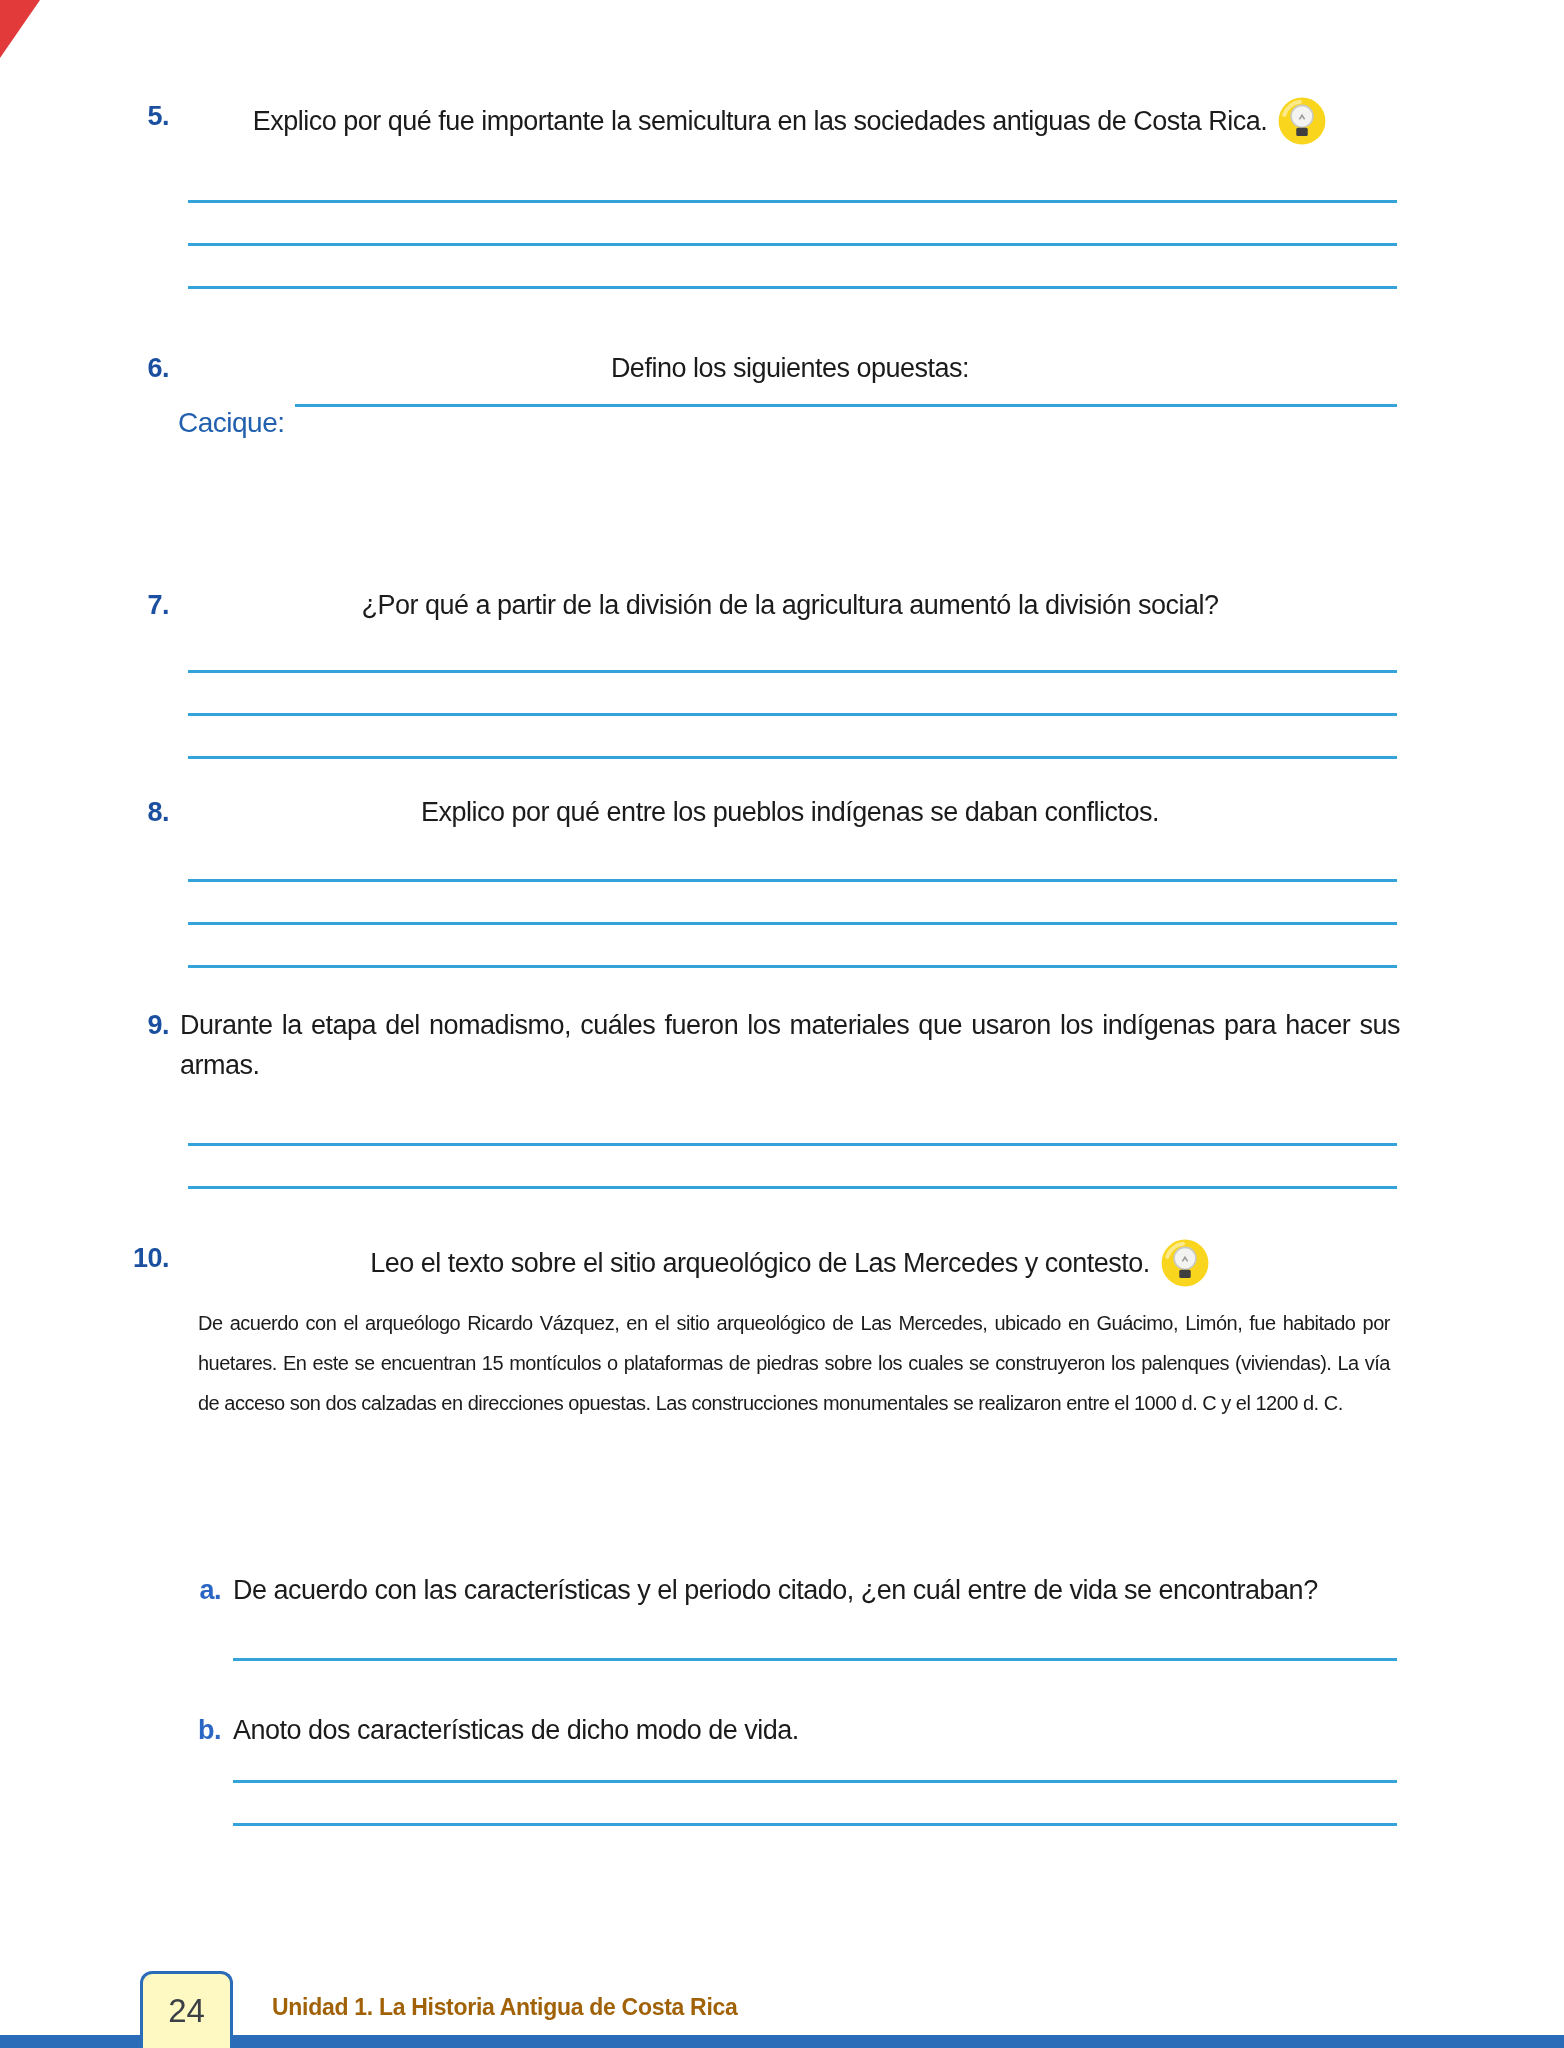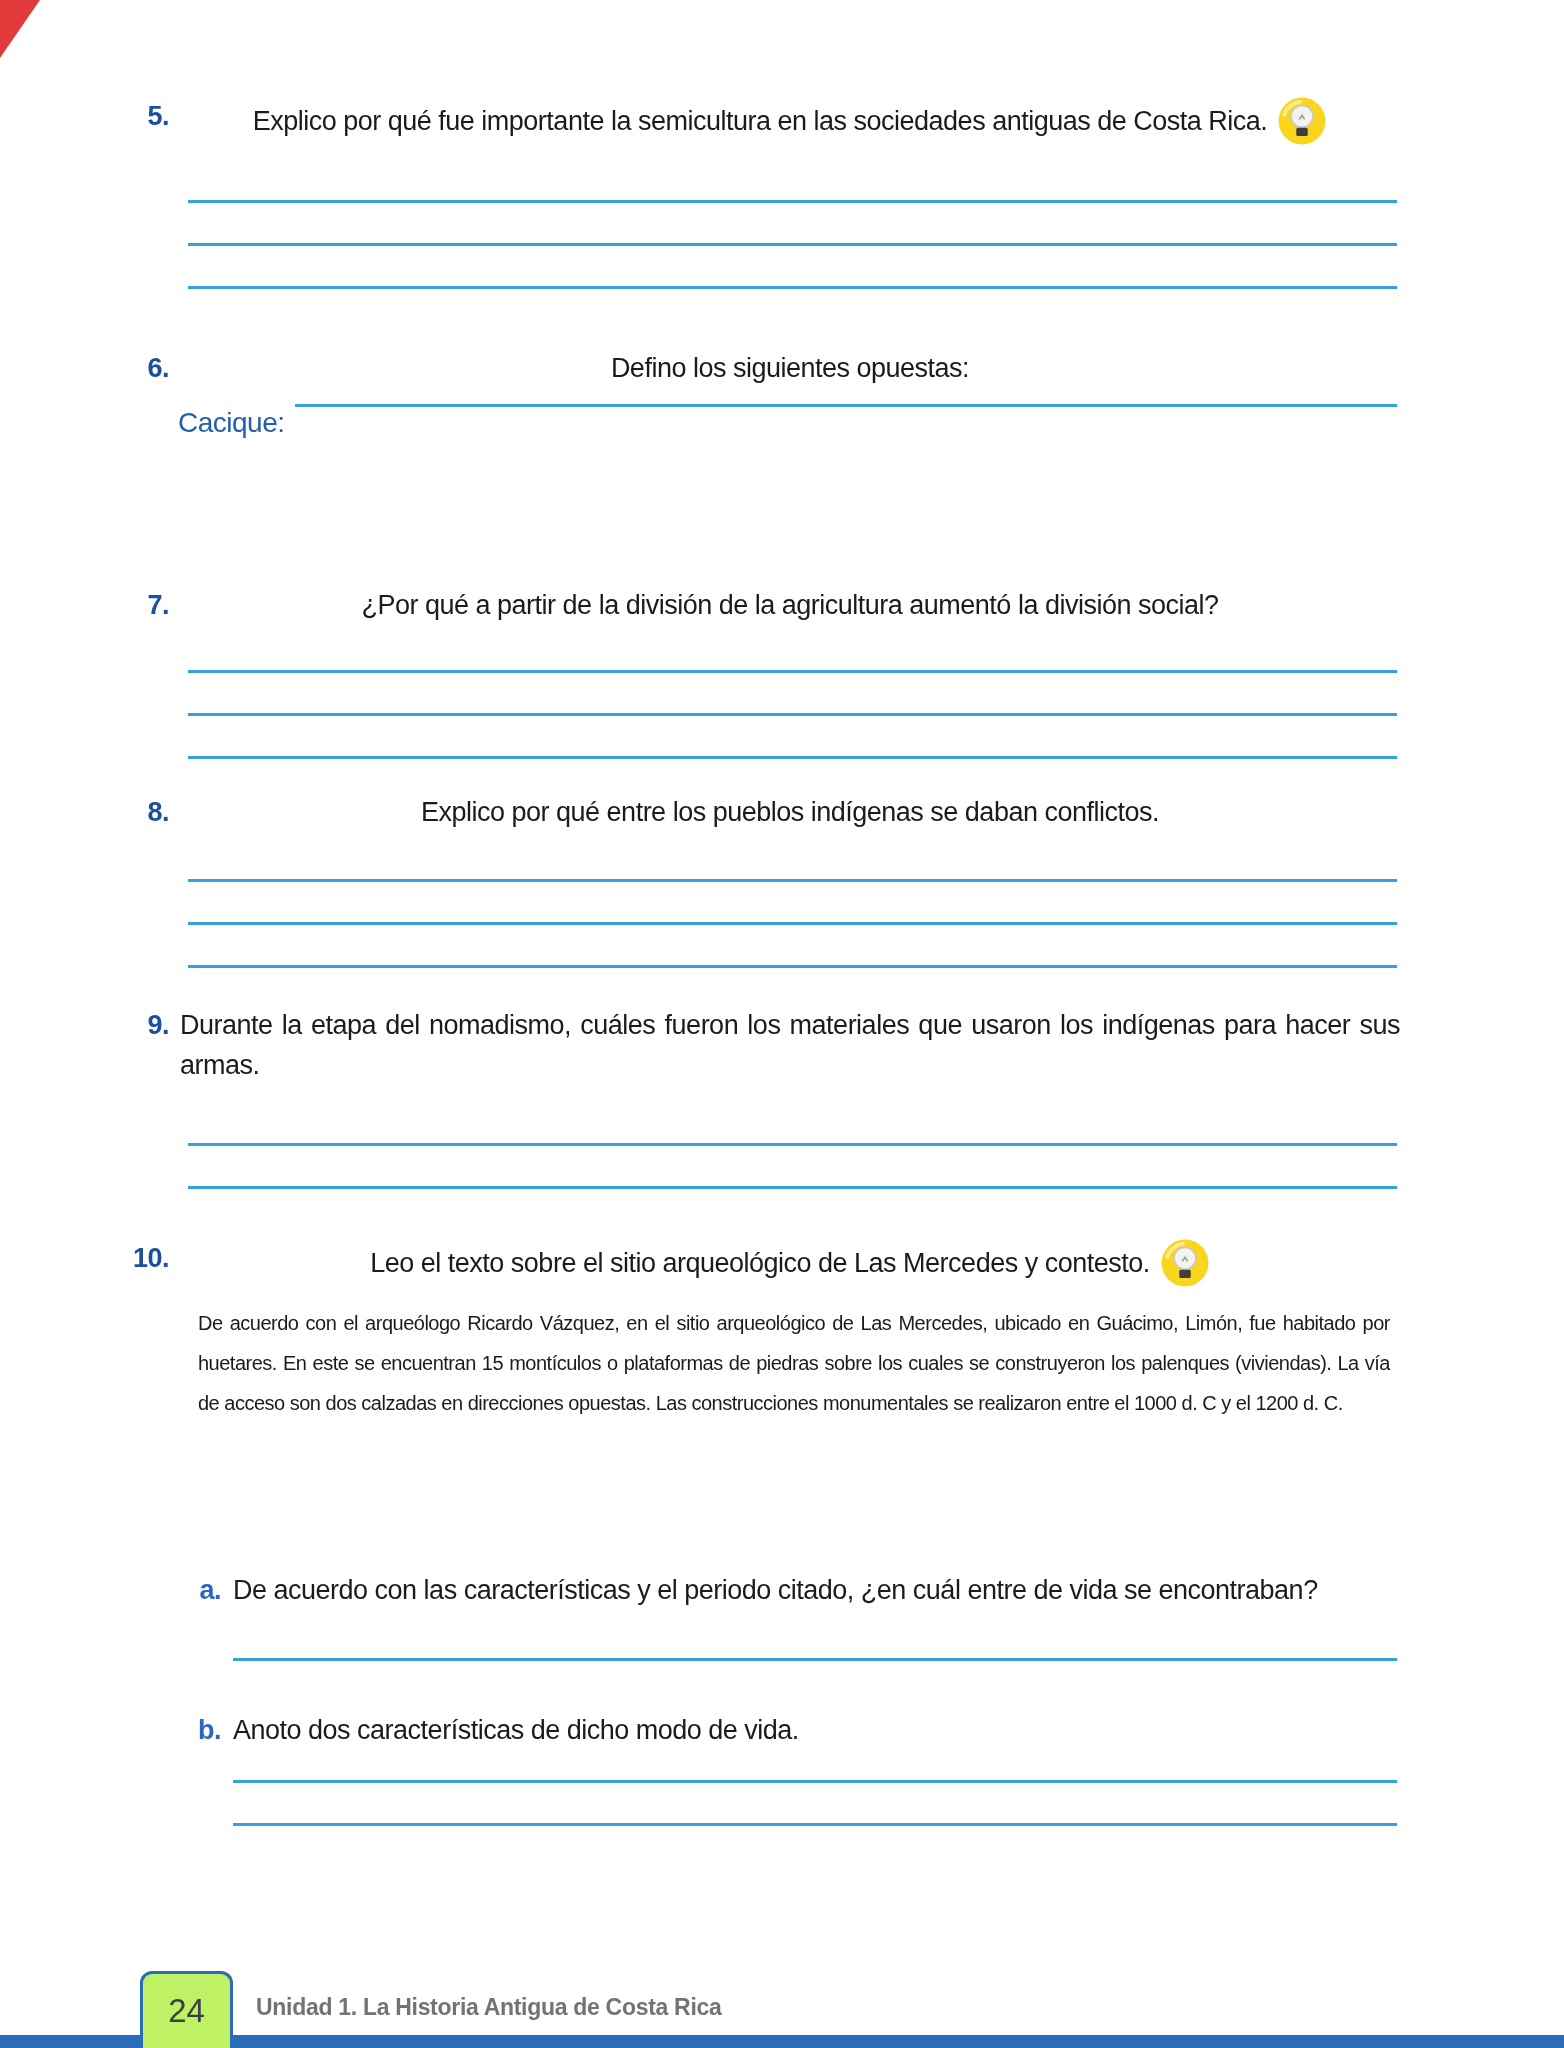--- a/index.html
+++ b/index.html
@@ -69,27 +69,27 @@
     font-weight:bold; color:#2a66c4;
   }
   .subtext{flex:1; white-space:nowrap;}
   .sublines{position:absolute; left:233px; width:1164px;}
   
   .pgbox{
     position:absolute; left:140px; top:1971px; width:93px; height:77px;
     box-sizing:border-box;
     border:3px solid #2b6cb8; border-bottom:none;
     border-radius:12px 12px 0 0;
-    background:#bef264; z-index:2;
+    background:#fef9c3; z-index:2;
     display:flex; align-items:center; justify-content:center;
     font-size:33px; color:#3a4045; letter-spacing:0;
   }
   .unit-title{
-    position:absolute; left:256px; top:1994px;
-    font-size:23px; font-weight:bold; color:#737373; letter-spacing:-0.3px;
+    position:absolute; left:272px; top:1994px;
+    font-size:23px; font-weight:bold; color:#a16207; letter-spacing:-0.3px;
     z-index:2;
   }
 </style>
 </head>
 <body>
 
 <div class="page">
 
   <div class="corner"></div>
 

